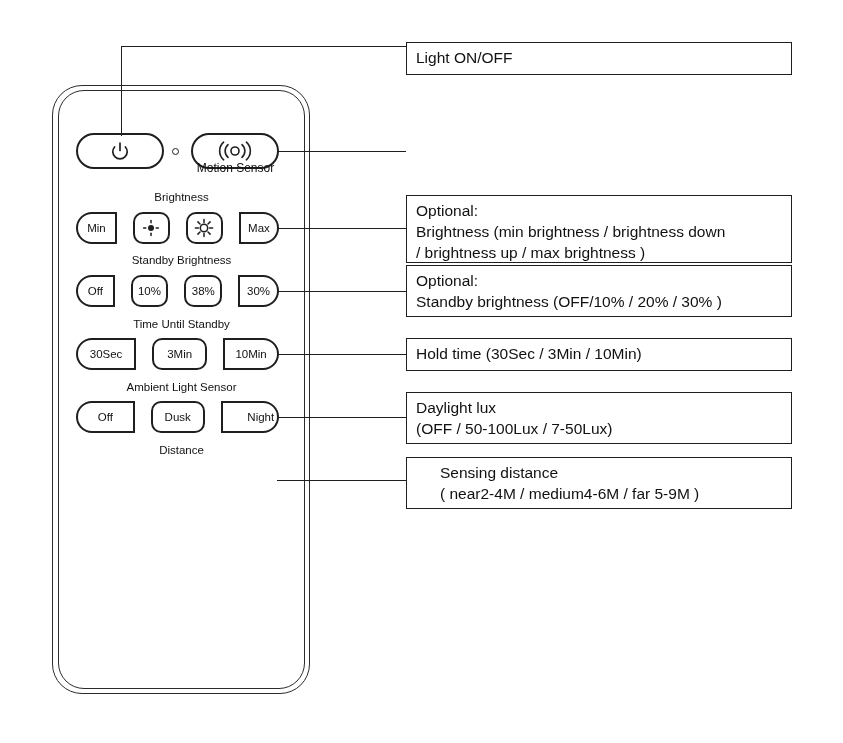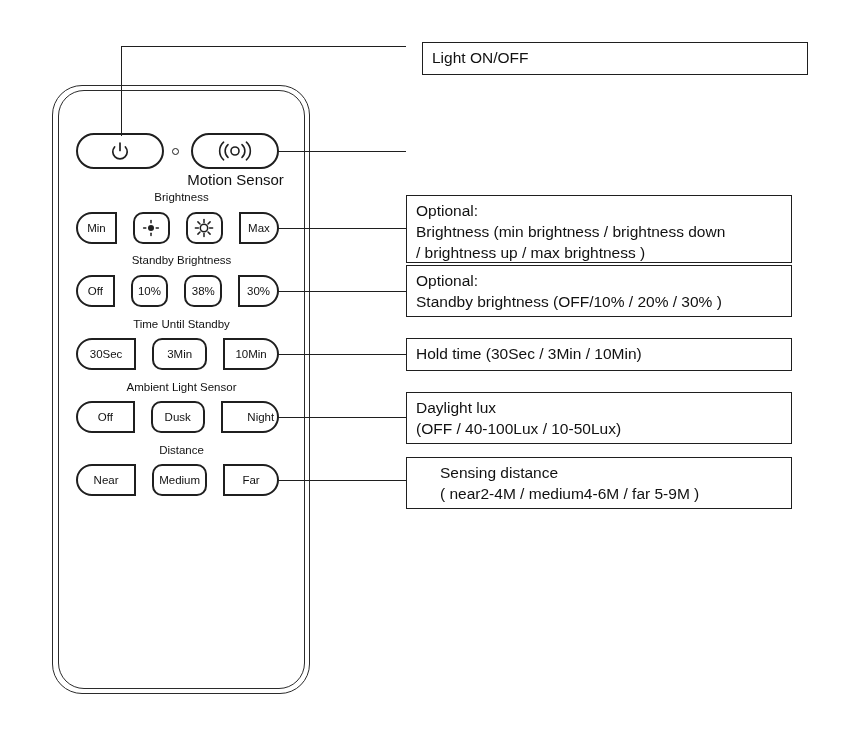--- a/index.html
+++ b/index.html
@@ -76,24 +76,24 @@
     top: 148px;
     width: 7px;
     height: 7px;
     border: 1.4px solid #1f1f1f;
     border-radius: 50%;
     box-sizing: border-box;
   }
   #motion-sensor-label {
     position: absolute;
     left: 178px;
-    top: 171px;
+    top: 161px;
     width: 115px;
     text-align: center;
-    font-size: 15px;
+    font-size: 12px;
     color: #111;
   }
 
   
   .section-label {
     position: absolute;
     font-size: 11.5px;
     color: #111;
     text-align: center;
     white-space: nowrap;
@@ -252,58 +252,47 @@
     </div>
     <div class="seg mid" style="width:64px;">
       <span>Dusk</span>
     </div>
     <div class="seg last" style="width:65px;padding-left:22px;">
       <span>Night</span>
     </div>
   </div>
 
   <div class="section-label" style="left:84px; top:444px; width:195px;">Distance</div>
-  <div class="seg-group" style="left:76px; top:464px; width:203px;">
-    <div class="seg first" style="width:70px;">
-      <span>Near</span>
-    </div>
-    <div class="seg mid" style="width:64px;">
-      <span>Medium</span>
-    </div>
-    <div class="seg last" style="width:65px;">
-      <span>Far</span>
-    </div>
-  </div>
 
   <div class="lead lead-v" style="left:121px; top:46px; height:90px;"></div>
   <div class="lead lead-h" style="left:121px; top:46px; width:285px;"></div>
 
   <div class="lead lead-h" style="left:277px; top:151px; width:129px;"></div>
 
   <div class="lead lead-h" style="left:277px; top:228px; width:129px;"></div>
 
   <div class="lead lead-h" style="left:277px; top:291px; width:129px;"></div>
 
   <div class="lead lead-h" style="left:277px; top:354px; width:129px;"></div>
 
   <div class="lead lead-h" style="left:277px; top:417px; width:129px;"></div>
 
   <div class="lead lead-h" style="left:277px; top:480px; width:129px;"></div>
 
-  <div class="callout" style="left:422px; top:42px; width:386px; height:33px;">Light ON/OFF</div>
+  <div class="callout" style="left:406px; top:42px; width:386px; height:33px;">Light ON/OFF</div>
 
 
   <div class="callout" style="left:406px; top:195px; width:386px; height:68px;">Optional:
 Brightness (min brightness / brightness down
 / brightness up / max brightness )</div>
 
   <div class="callout" style="left:406px; top:265px; width:386px; height:52px;">Optional:
 Standby brightness (OFF/10% / 20% / 30% )</div>
 
   <div class="callout" style="left:406px; top:338px; width:386px; height:33px;">Hold time (30Sec / 3Min / 10Min)</div>
 
   <div class="callout" style="left:406px; top:392px; width:386px; height:52px;">Daylight lux
-(OFF / 40-100Lux / 10-50Lux)</div>
+(OFF / 50-100Lux / 7-50Lux)</div>
 
   <div class="callout" style="left:406px; top:457px; width:386px; height:52px;padding-left:33px;">Sensing distance
 ( near2-4M / medium4-6M / far 5-9M )</div>
 
 </div>
 
 </body></html>

